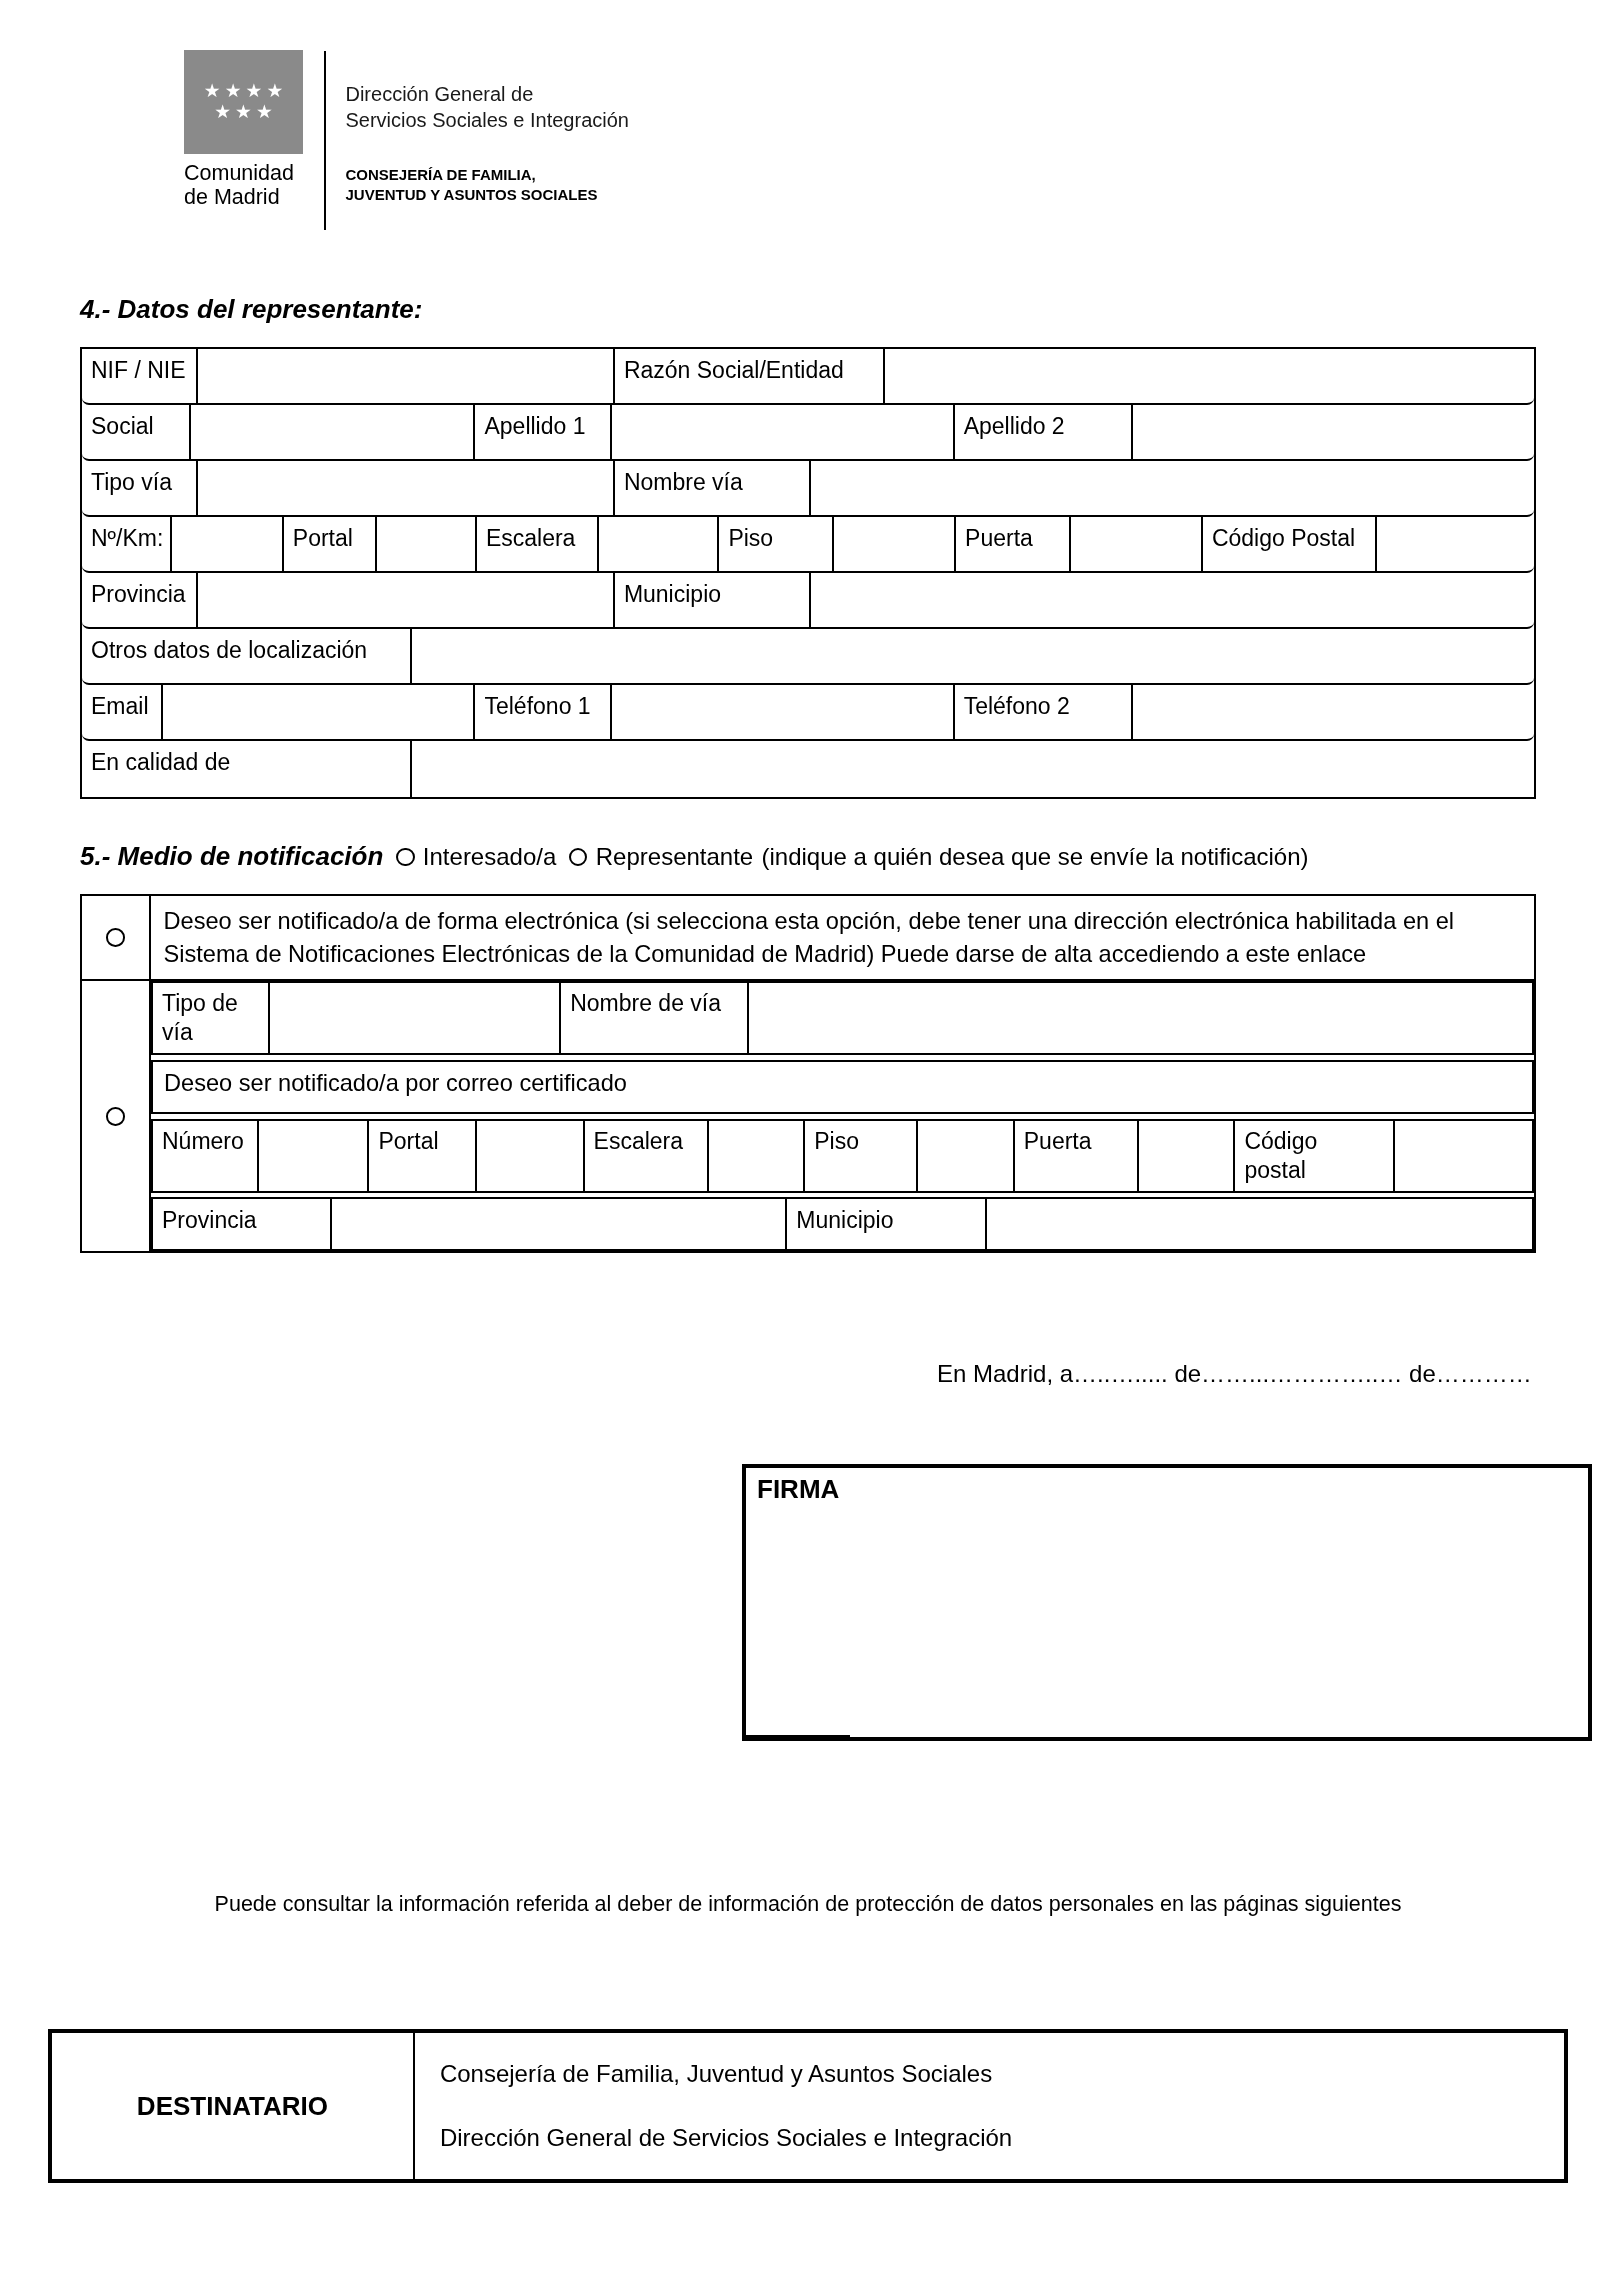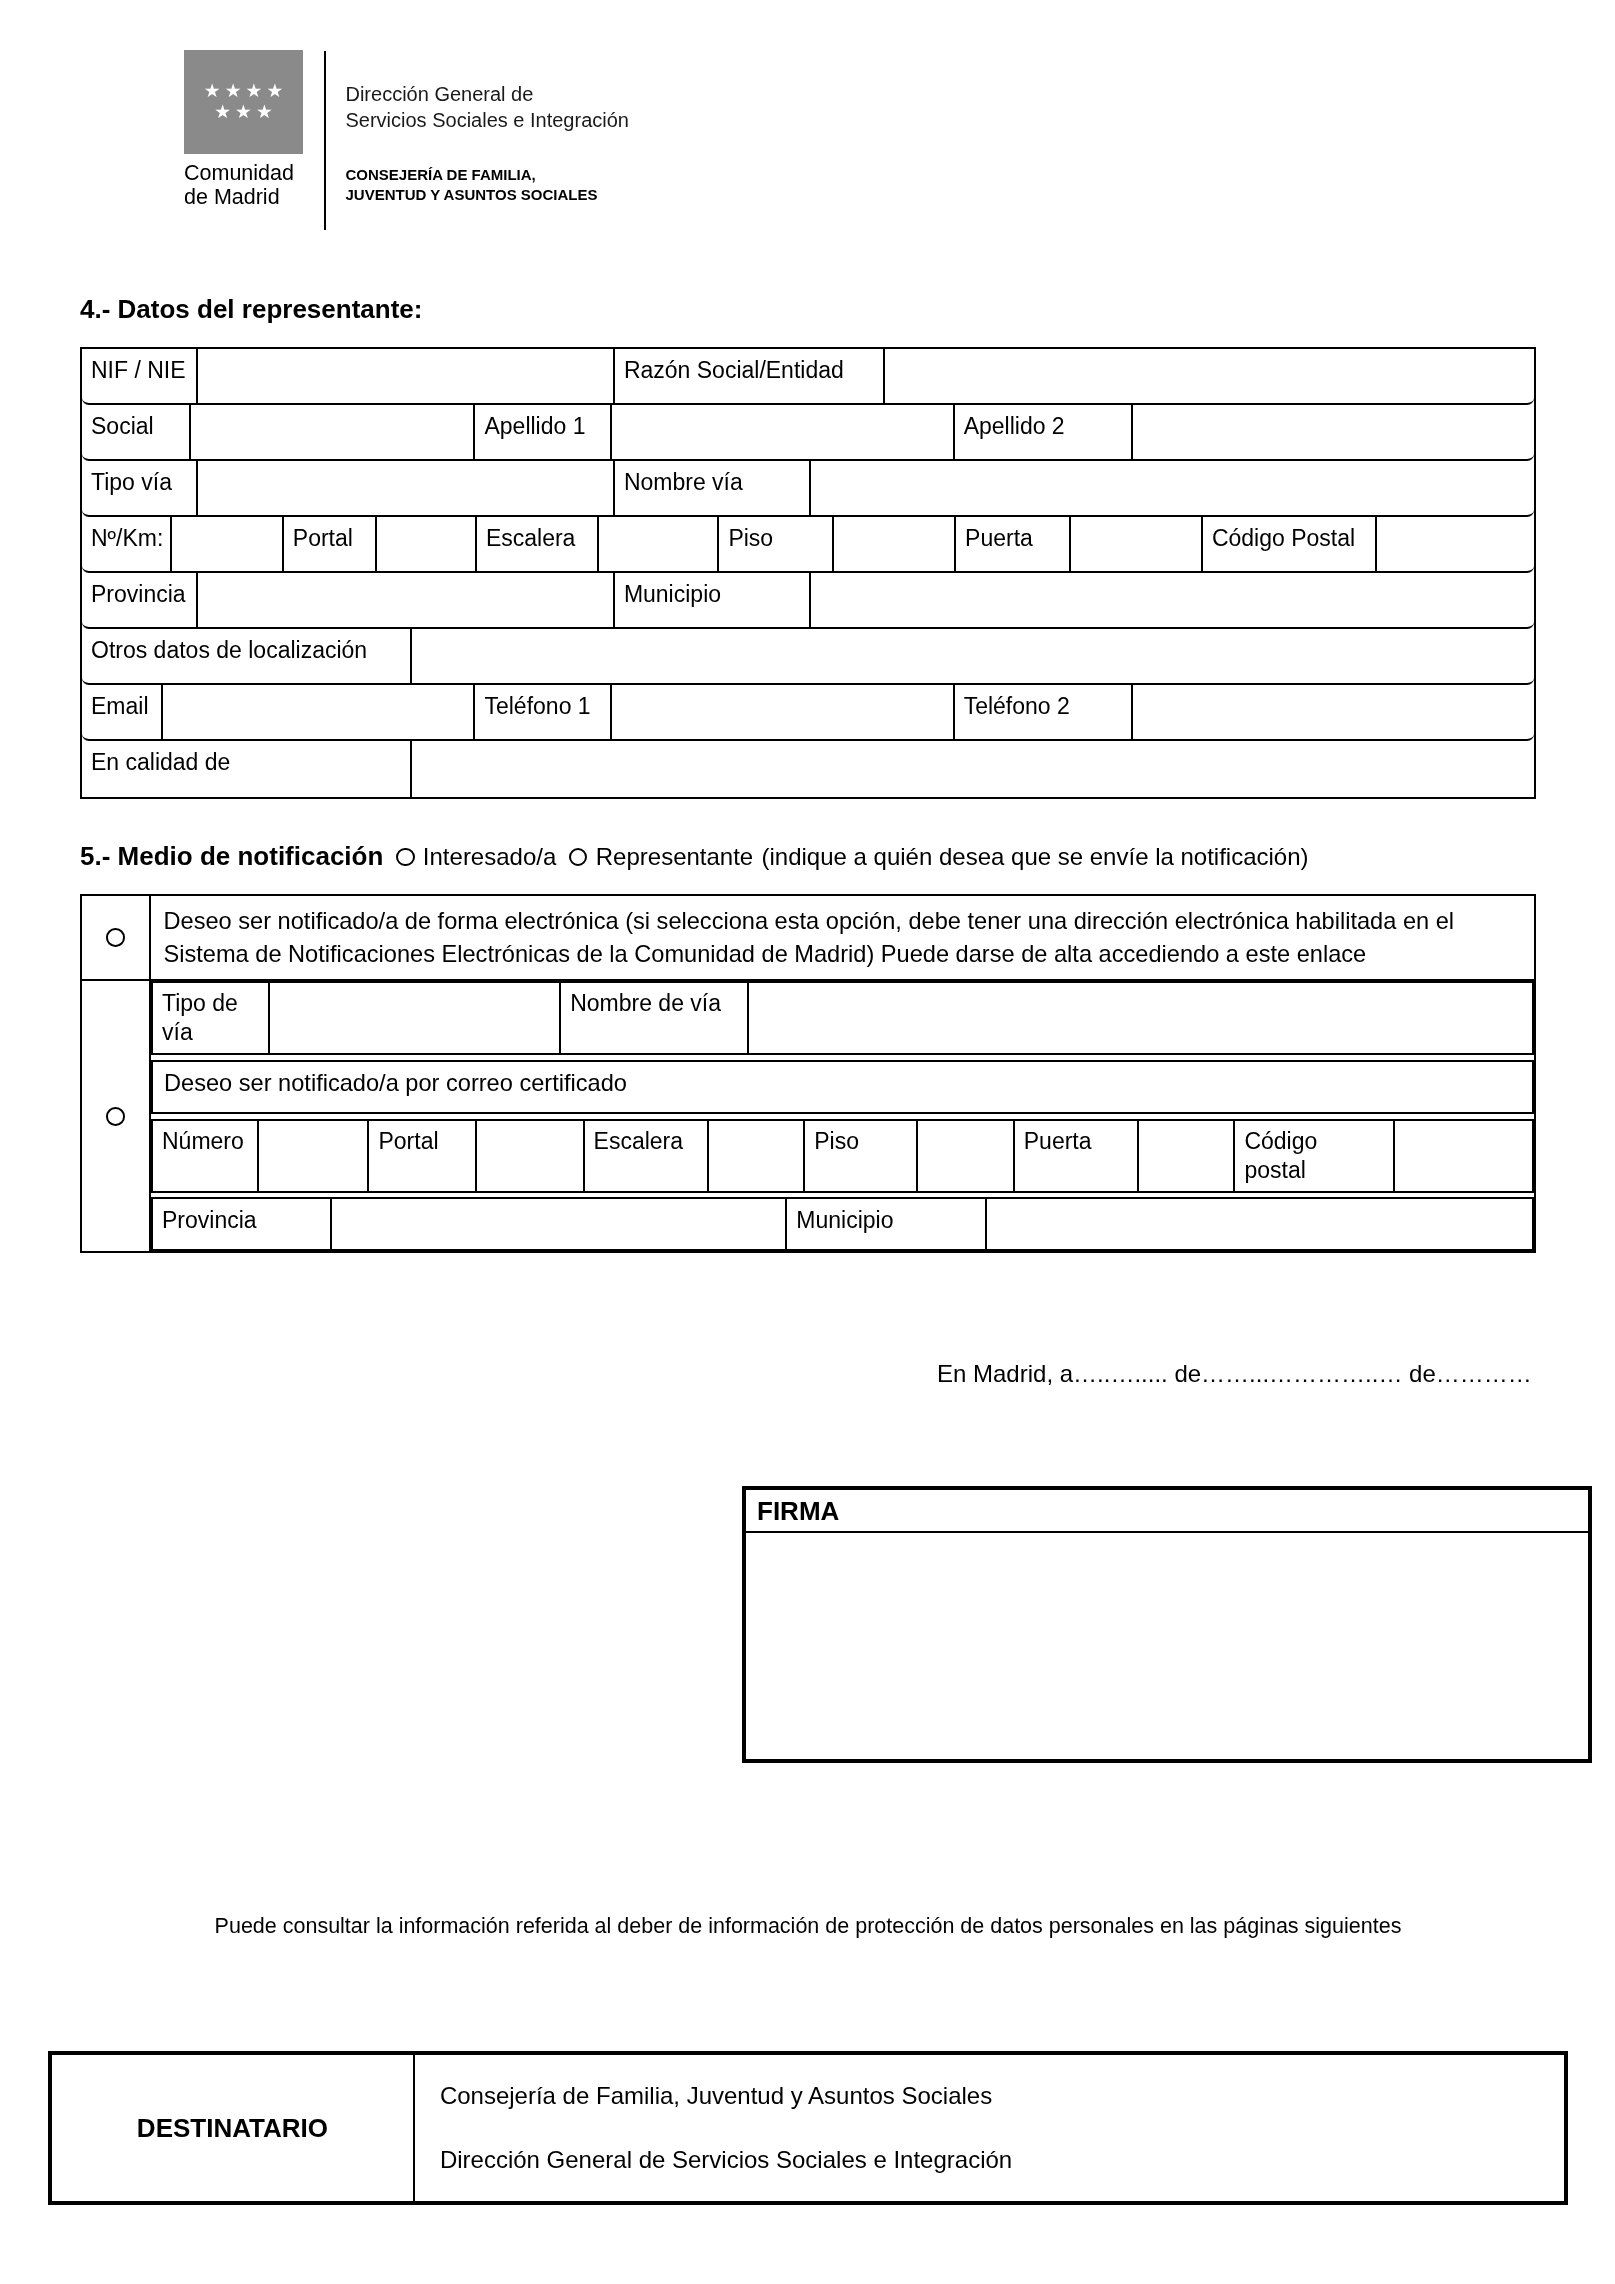--- a/index.html
+++ b/index.html
@@ -10,21 +10,21 @@
   
   .header { display:flex; margin-left:104px; margin-bottom:64px; }
   .logo-box { width:119px; height:104px; background:#8a8a8a; display:flex; flex-direction:column; align-items:center; justify-content:center; }
   .stars { color:#fff; font-size:18.7px; letter-spacing:4.2px; line-height:1.1; text-indent:4.2px; }
   .logo-caption { font-weight:400; font-size:21.5px; line-height:1.12; margin-top:7px; }
   .hdr-divider { width:2.1px; background:#000; margin:1.4px 19.4px 0 21px; height:179px; flex:none; }
   .hdr-right { padding-top:30.5px; }
   .org-top { font-size:20px; line-height:1.32; color:#1a1a1a; }
   .org-bottom { font-size:15px; line-height:1.32; font-weight:700; margin-top:32px; }
 
-  .sec-title { font-size:26px; font-weight:700; }
+  .sec-title { font-size:26px; font-weight:700;font-style:italic; }
   .mb { margin-bottom:22px; }
 
   
   .ftable { border:2.1px solid #000; width:100%; }
   .frow { display:flex; border-bottom:2.1px solid #000; min-height:56px; align-items:stretch;border-radius:7px; }
   .frow:last-child { border-bottom:none; }
   .cell { border-right:2.1px solid #000; padding:6.2px 9px; font-size:23px; line-height:1.25; flex-shrink:0; }
   .cell:last-child { border-right:none; }
   .grow { flex:1 1 auto; }
 
@@ -43,21 +43,21 @@
   .t2text { padding:8.3px 12.5px; font-size:23.6px; line-height:1.4; }
   .subrow { border:2.1px solid #000; display:flex; min-height:54px; margin-bottom:4.9px; }
   .subrow:last-child { margin-bottom:0; }
   .subrow.single { padding:6.2px 11px; font-size:23.6px; line-height:1.3; display:block; }
   .subrow .cell { border-right:2.1px solid #000; }
   .subrow .cell:last-child { border-right:none; }
   .numrow { min-height:61px; }
 
   
   .date-line { margin-top:107px; text-align:right; font-size:24px; padding-right:4.2px; }
-  .firma-box { margin-top:98px; margin-left:662px; width:850px; height:277px; border:4.2px solid #000; display:flex; flex-direction:column; }
+  .firma-box { margin-top:76px; margin-left:662px; width:850px; height:277px; border:4.2px solid #000; display:flex; flex-direction:row; }
   .firma-head { font-size:26px; font-weight:700; padding:5.5px 11px 4.2px; border-bottom:2.1px solid #000; }
   .firma-area { flex:1; }
   .privacy { margin-top:151px; text-align:center; font-size:21.5px; }
   .dest { margin-top:112px; margin-left:-32px; width:1520px; border:4.2px solid #000; display:flex; min-height:154px; }
   .dest-left { width:24%; flex:none; border-right:2.8px solid #000; display:flex; align-items:center; justify-content:center; font-weight:700; font-size:26px; }
   .dest-right { flex:1; padding:16.6px 25px; font-size:24px; display:flex; flex-direction:column; justify-content:center; gap:36px; }
 </style>
 </head>
 <body>
 

